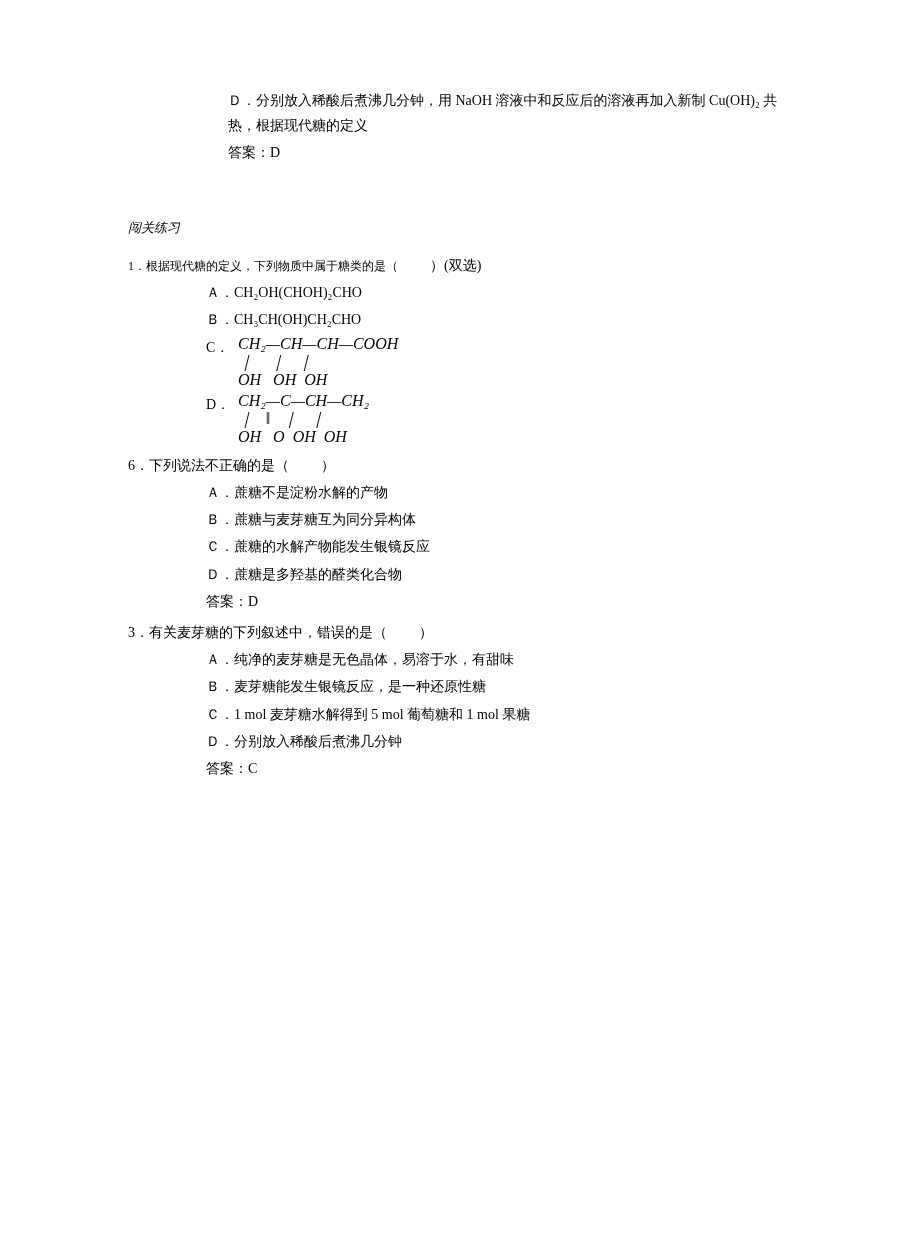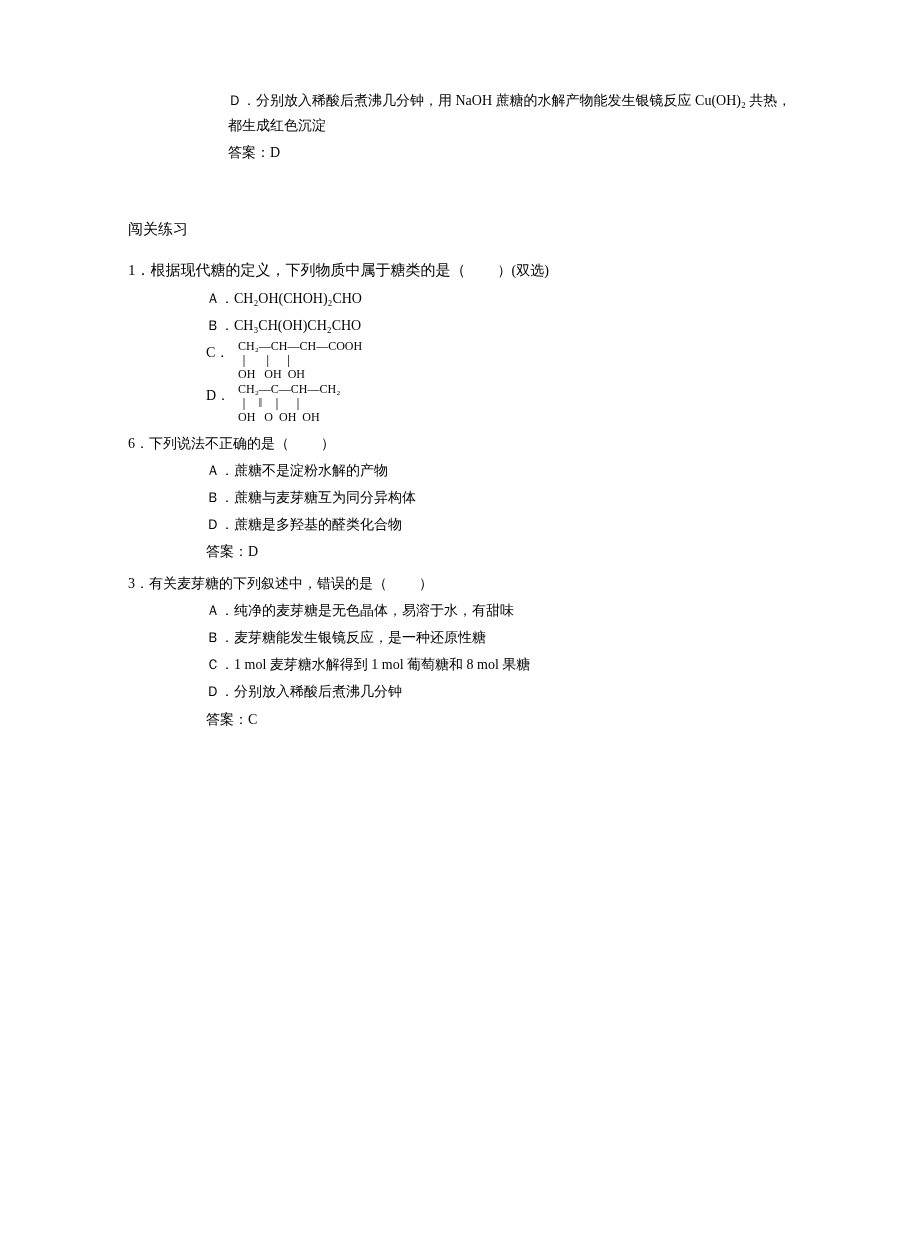--- a/index.html
+++ b/index.html
@@ -14,68 +14,70 @@
       padding: 88px 128px 0 128px;
     }
     .intro-block {
       margin-left: 100px;
       margin-bottom: 50px;
     }
     .intro-d {
       margin-bottom: 2px;
     }
     .section-title {
-      font-size: 15px;
+      font-size: 13px;
       margin-bottom: 14px;
+      font-style: italic;
     }
     .question {
       margin-bottom: 6px;
     }
     .q-stem {
       margin-bottom: 2px;
     }
     .options {
       margin-left: 78px;
     }
     .option {
       margin-bottom: 2px;
     }
     .answer-line {
       margin-left: 78px;
       margin-top: 2px;
     }
     .structural {
       font-family: "Times New Roman", serif;
-      font-size: 12px;
+      font-size: 16px;
       line-height: 1.15;
       white-space: pre;
       display: inline-block;
       vertical-align: top;
       margin-left: 4px;
+      font-style: italic;
     }
     .opt-label {
       display: inline-block;
       vertical-align: top;
       width: 28px;
     }
     .struct-row { display:block; }
     .tnr { font-family: "Times New Roman", serif; }
     .han-num {
-      font-size: 15px;
+      font-size: 12px;
     }
     .blank {
       display: inline-block;
       width: 32px;
     }
   </style>
 </head>
 <body>
 
 <div class="intro-block">
-  <div class="intro-d">Ｄ．分别放入稀酸后煮沸几分钟，用 NaOH 蔗糖的水解产物能发生银镜反应 Cu(OH)₂ 共热，都生成红色沉淀</div>
+  <div class="intro-d">Ｄ．分别放入稀酸后煮沸几分钟，用 NaOH 溶液中和反应后的溶液再加入新制 Cu(OH)₂ 共热，根据现代糖的定义</div>
   <div>
     <span>答案：</span><span>D</span>
   </div>
 </div>
 
 <div class="section-title">闯关练习</div>
 
 <div class="question">
   <div class="q-stem">
     <span class="han-num">1．根据现代糖的定义，下列物质中属于糖类的是（</span><span class="blank"></span><span>）(双选)</span>
@@ -96,33 +98,34 @@
   </div>
 </div>
 
 <div class="question">
   <div class="q-stem">
     <span>6．下列说法不正确的是（</span><span class="blank"></span><span>）</span>
   </div>
   <div class="options">
     <div class="option">Ａ．蔗糖不是淀粉水解的产物</div>
     <div class="option">Ｂ．蔗糖与麦芽糖互为同分异构体</div>
+    <div class="option">Ｃ．蔗糖的水解产物能发生银镜反应</div>
     <div class="option">Ｄ．蔗糖是多羟基的醛类化合物</div>
   </div>
   <div class="answer-line">
     <span>答案：</span><span>D</span>
   </div>
 </div>
 
 <div class="question">
   <div class="q-stem">
     <span>3．有关麦芽糖的下列叙述中，错误的是（</span><span class="blank"></span><span>）</span>
   </div>
   <div class="options">
     <div class="option">Ａ．纯净的麦芽糖是无色晶体，易溶于水，有甜味</div>
     <div class="option">Ｂ．麦芽糖能发生银镜反应，是一种还原性糖</div>
-    <div class="option">Ｃ．1 mol 麦芽糖水解得到 1 mol 葡萄糖和 8 mol 果糖</div>
+    <div class="option">Ｃ．1 mol 麦芽糖水解得到 5 mol 葡萄糖和 1 mol 果糖</div>
     <div class="option">Ｄ．分别放入稀酸后煮沸几分钟</div>
   </div>
   <div class="answer-line">
     <span>答案：</span><span>C</span>
   </div>
 </div>
 
 </body></html>

